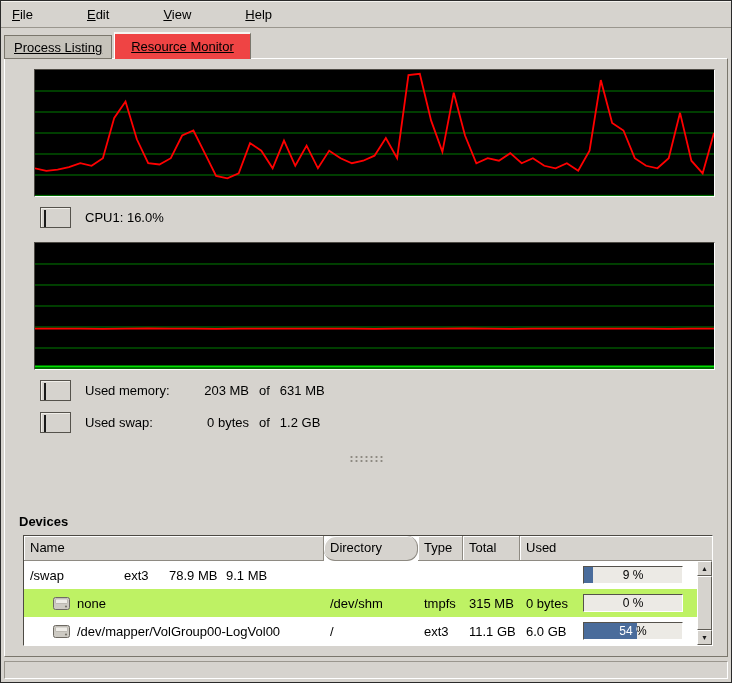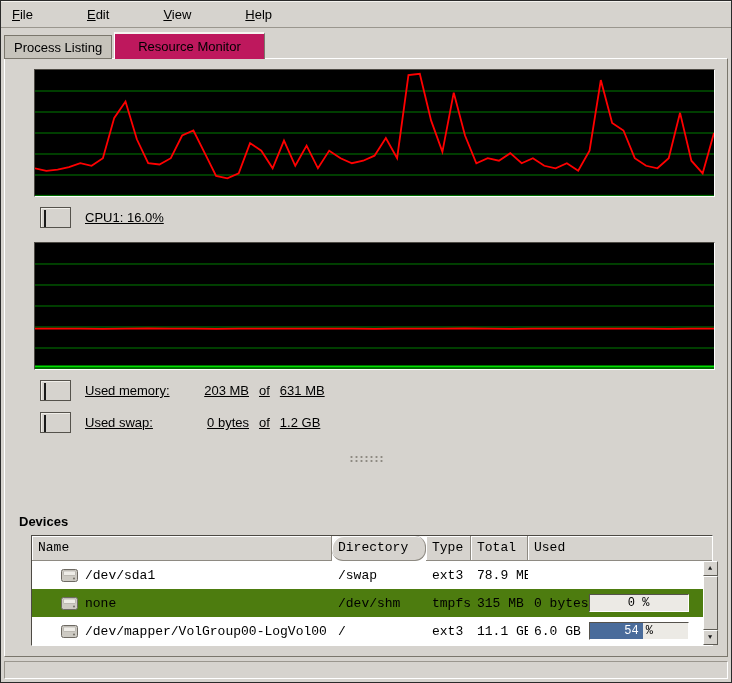--- a/index.html
+++ b/index.html
@@ -37,27 +37,28 @@
     flex: 0 0 28px;
   }
   .tab {
     padding: 4px 9px 3px;
     background: #c6c3bb;
     border: 1px solid #7a766c;
     border-bottom: 1px solid #7a766c;
     margin-right: 2px;
     white-space: nowrap;
     cursor: default;
+    text-decoration: underline;
   }
   .tab.active {
-    background: #be185d;
+    background: #ef4444;
     border-top: 2px solid #f6f4f0;
     border-left-color: #fff;
     border-bottom: none;
-    padding: 5px 23px 5px;
+    padding: 5px 16px 5px;
     position: relative;
     z-index: 3;
   }
   
   .notebook {
     flex: 1 1 auto;
     margin: 0 3px;
     background: #d6d3ce;
     border: 1px solid #7a766c;
     border-top-color: #fff;
@@ -73,21 +74,21 @@
   .graph-frame {
     height: 128px;
     margin: 0 0 10px 17px;
     background: #000;
     border: 1px solid;
     border-color: #4d4a44 #fff #fff #4d4a44;
     position: relative;
   }
   .graph-frame svg { display: block; width: 100%; height: 100%; }
   
-  .legend-row { display: flex; align-items: center; margin: 0 0 14px 23px; text-decoration: underline; }
+  .legend-row { display: flex; align-items: center; margin: 0 0 14px 23px; }
   .swatch {
     width: 31px; height: 21px;
     border: 1px solid #55524c;
     background: #d6d3ce;
     padding: 3px;
     margin-right: 14px;
     box-shadow: inset 1px 1px 0 #f0eee9;
     flex: 0 0 auto;
   }
   .swatch-color { width: 100%; height: 100%; border: 1px solid #1a1a1a; }
@@ -97,49 +98,48 @@
   
   .pane-handle {
     width: 34px; height: 8px;
     margin: 0 auto 8px;
     background-image: radial-gradient(circle, #8e8a82 1px, rgba(0,0,0,0) 1.2px);
     background-size: 5px 4px;
   }
   
   .devices-title { margin-top: auto; }
   .table-frame {
-    margin: 0 2px 4px 14px;
+    margin: 0 2px 4px 6px;
     border: 1px solid;
     border-color: #4d4a44 #fff #fff #4d4a44;
     background: #fff;
     display: flex;
     flex-direction: column;
     flex: 0 0 auto;
-    font-family: Liberation Mono, monospace;
   }
   .thead { display: flex; flex: 0 0 25px; }
   .th {
     background: #d6d3ce;
     padding: 4px 6px;
     border-right: 1px solid #8e8a82;
     border-bottom: 1px solid #8e8a82;
     box-shadow: inset 1px 1px 0 #fff;
     white-space: nowrap;
     overflow: hidden;
     cursor: default;
   }
   .w-name { width: 300px; flex: 0 0 300px; }
   .w-dir  { width: 94px;  flex: 0 0 94px; border-radius: 11px; }
   .w-type { width: 45px;  flex: 0 0 45px; }
   .w-total{ width: 57px;  flex: 0 0 57px; }
   .w-used { flex: 1 1 auto; border-right: none; }
   .tbody-wrap { display: flex; }
   .rows { flex: 1 1 auto; }
   .trow { display: flex; align-items: center; height: 28px; background: #fff; }
-  .trow.alt { background: #4d7c0f; }
+  .trow.alt { background: #bef264; }
   .tc { padding: 0 6px; white-space: nowrap; overflow: hidden; }
   .c-name { display: flex; align-items: center; padding-left: 29px; }
   .dev-icon { display: inline-flex; margin-right: 7px; flex: 0 0 auto; }
   .c-used { display: flex; align-items: center; }
   .used-val { white-space: nowrap; }
   .progress {
     position: relative;
     width: 100px; height: 18px;
     margin-left: auto; margin-right: 8px;
     border: 1px solid;
@@ -258,33 +258,32 @@
     <div class="thead">
         <div class="th w-name">Name</div>
         <div class="th w-dir">Directory</div>
         <div class="th w-type">Type</div>
         <div class="th w-total">Total</div>
         <div class="th w-used">Used</div>
       </div>
     <div class="tbody-wrap">
       <div class="rows">
           <div class="trow">
-            <div class="tc w-name c-name">
-              <span class="dev-icon">
-                <svg width="17" height="13" viewBox="0 0 17 13">
-                  <rect x="0.5" y="0.5" width="16" height="12" rx="2" fill="#cdcac3" stroke="#6e6a63"></rect>
-                  <rect x="2.5" y="2" width="12" height="4.5" rx="1" fill="#efede8" stroke="#a5a19a" stroke-width="0.6"></rect>
-                  <circle cx="13" cy="9.5" r="1.1" fill="#7a766e"></circle>
-                </svg>
-              </span>
-              <span>/dev/sda1</span>
-            </div>
             <div class="tc w-dir">/swap</div>
             <div class="tc w-type">ext3</div>
             <div class="tc w-total">78.9 MB</div>
+            <div class="tc w-used c-used">
+              <span class="used-val">9.1 MB</span>
+              <span class="progress">
+                <span class="pb-text">9 %</span>
+                <span class="pb-fill" style="width:9%;background:#4a6c9b">
+                  <span class="pb-text pb-light">9 %</span>
+                </span>
+              </span>
+            </div>
           </div>
           <div class="trow alt">
             <div class="tc w-name c-name">
               <span class="dev-icon">
                 <svg width="17" height="13" viewBox="0 0 17 13">
                   <rect x="0.5" y="0.5" width="16" height="12" rx="2" fill="#cdcac3" stroke="#6e6a63"></rect>
                   <rect x="2.5" y="2" width="12" height="4.5" rx="1" fill="#efede8" stroke="#a5a19a" stroke-width="0.6"></rect>
                   <circle cx="13" cy="9.5" r="1.1" fill="#7a766e"></circle>
                 </svg>
               </span>

